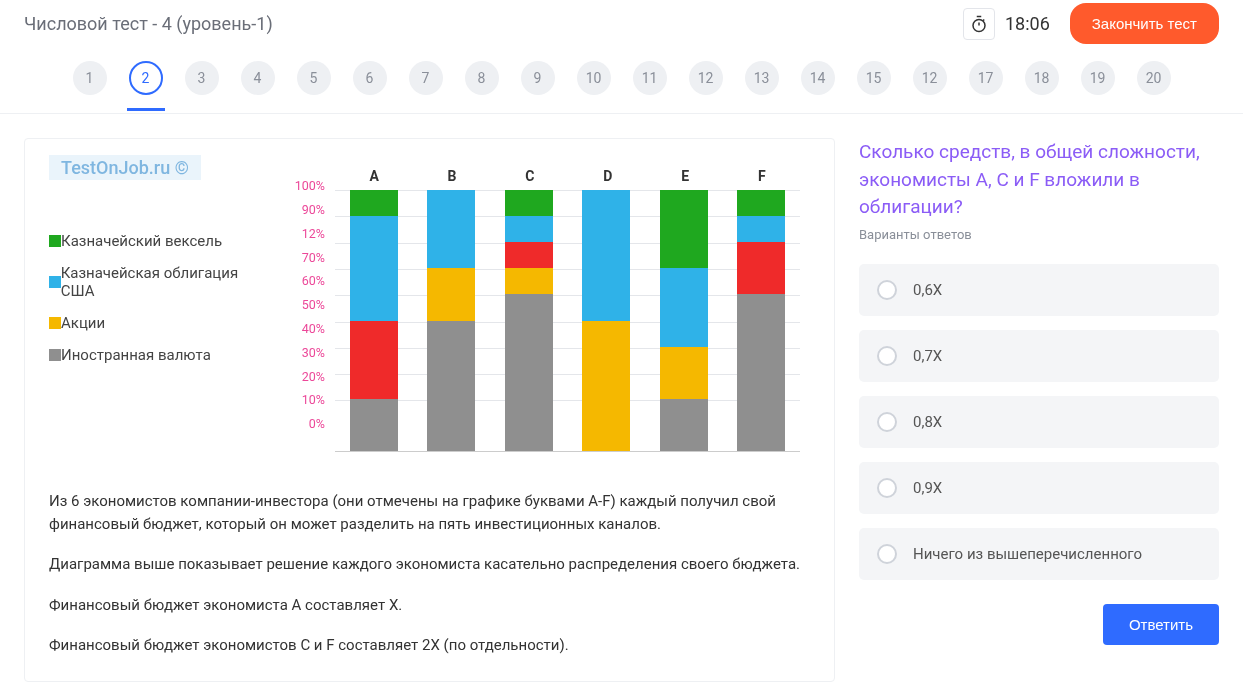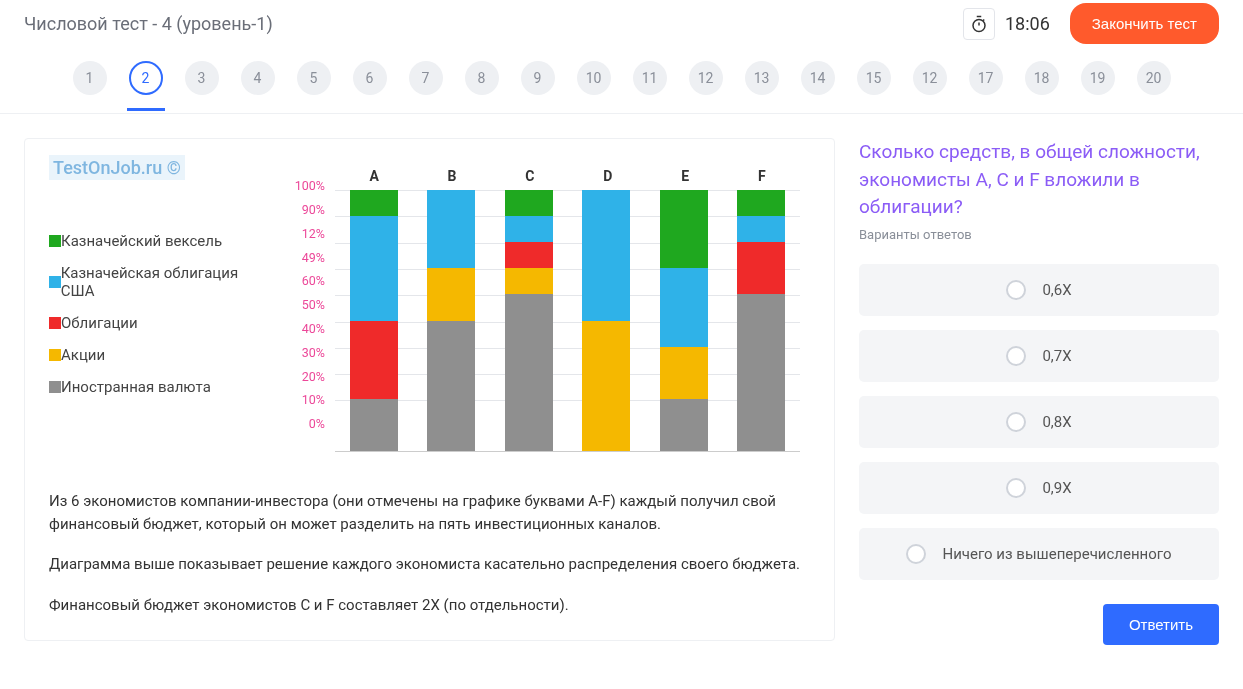--- a/index.html
+++ b/index.html
@@ -14,21 +14,21 @@
   .timer-val { font-size: 18px; color: #333; }
   .finish-btn { background: #ff5a2c; color: #fff; border: none; padding: 12px 22px; font-size: 15px; border-radius: 16px; cursor: pointer; font-weight: 500;}
   
   .qnav { display:flex; justify-content:center; gap:22px; padding:14px 0 18px; border-bottom:1px solid #eef0f3; }
   .qnav-item { width:34px;height:34px;border-radius:50%;background:#eef0f3;color:#8a8f99;display:flex;align-items:center;justify-content:center;font-size:14px;cursor:pointer;}
   .qnav-item.active { background:#fff;border:2px solid #2f6bff;color:#2f6bff;position:relative;}
   .qnav-item.active::after { content:"";position:absolute;left:-4px;right:-4px;bottom:-18px;height:3px;background:#2f6bff;}
   
   .main { display:flex; gap:24px; padding:24px; align-items:flex-start;}
   .left-panel { flex:1; border:1px solid #eef0f3; border-radius:4px; padding:16px 24px 24px; position:relative;}
-  .watermark { color:#7fb6e0; font-size:18px; font-weight:500; background:rgba(170,210,240,0.25); padding:2px 4px; display:inline-block;}
+  .watermark { color:#7fb6e0; font-size:18px; font-weight:500; background:rgba(170,210,240,0.25); padding:2px 12px; display:inline-block;}
   .chart-wrap { display:flex; gap:16px; margin-top:-8px;}
   .legend { width:220px; padding-top:60px;}
   .legend-item { display:flex;align-items:center;margin-bottom:14px;font-size:15px;color:#444;}
   .legend-sw { width:12px;height:12px;}
   .chart-area { flex:1; position:relative; height:300px;}
   .chart-cols { position:absolute; left:50px; right:10px; top:18px; bottom:20px; display:flex; justify-content:space-around; align-items:flex-end; border-bottom:1px solid #ccc;}
   .chart-grid { position:absolute; left:50px; right:10px; top:18px; bottom:20px; display:flex; flex-direction:column-reverse;}
   .gridline { flex:1; border-top:1px solid #e4e6ea; position:relative;}
   .gridline:first-child { border-top:none;}
   .ylabels { position:absolute; left:0; top:18px; bottom:20px; width:46px; display:flex; flex-direction:column-reverse; }
@@ -36,21 +36,21 @@
   .ylabel:last-child {  }
   .xlabels { position:absolute; left:50px; right:10px; top:-4px; display:flex; justify-content:space-around; font-weight:700; font-size:14px;}
   .bar { width:48px; height:100%; display:flex; flex-direction:column-reverse; position:relative;}
   .seg { width:100%;}
   .para { margin-top:18px; font-size:15px; line-height:1.5; color:#333;}
   
   .right-panel { width:360px;}
   .qheading { font-size:20px; font-weight:700; margin-bottom:12px;}
   .qtext { font-size:19px; line-height:1.45; color:#8b5cf6; margin-bottom:6px;}
   .subh { font-size:13px; color:#8a8f99; margin-bottom:22px;}
-  .option { background:#f4f5f7; border-radius:5px; padding:16px 18px; display:flex; align-items:center; gap:16px; margin-bottom:14px; cursor:pointer;justify-content:center;}
+  .option { background:#f4f5f7; border-radius:5px; padding:16px 18px; display:flex; align-items:center; gap:16px; margin-bottom:14px; cursor:pointer;}
   .radio { width:20px;height:20px;border:2px solid #cfd3da;border-radius:50%;background:#fff;}
   .opt-label { font-size:15px; color:#555;}
   .answer-btn { float:right; background:#2f6bff; color:#fff; border:none; padding:12px 26px; font-size:15px; border-radius:4px; cursor:pointer; font-weight:500; margin-top:10px;}
 </style>
 </head>
 <body>
 
 <div class="page">
   <div class="header">
     <div class="title">Числовой тест - 4 (уровень-1)</div>
@@ -98,24 +98,20 @@
         <div class="legend" id="legend">
             <div class="legend-item">
               <span class="legend-sw" style="background: rgb(31, 168, 31);"></span>
               <span>Казначейский вексель</span>
             </div>
             <div class="legend-item">
               <span class="legend-sw" style="background: rgb(47, 178, 232);"></span>
               <span>Казначейская облигация США</span>
             </div>
             <div class="legend-item">
-              <span class="legend-sw" style="background: rgb(239, 42, 42);"></span>
-              <span>Облигации</span>
-            </div>
-            <div class="legend-item">
               <span class="legend-sw" style="background: rgb(245, 184, 0);"></span>
               <span>Акции</span>
             </div>
             <div class="legend-item">
               <span class="legend-sw" style="background: rgb(143, 143, 143);"></span>
               <span>Иностранная валюта</span>
             </div>
           </div>
         <div class="chart-area">
           <div class="xlabels" id="xlabels">
@@ -127,21 +123,21 @@
               <div>F</div>
             </div>
           <div class="ylabels" id="ylabels">
               <div class="ylabel">0%</div>
               <div class="ylabel">10%</div>
               <div class="ylabel">20%</div>
               <div class="ylabel">30%</div>
               <div class="ylabel">40%</div>
               <div class="ylabel">50%</div>
               <div class="ylabel">60%</div>
-              <div class="ylabel">49%</div>
+              <div class="ylabel">70%</div>
               <div class="ylabel">12%</div>
               <div class="ylabel">90%</div>
               <div class="ylabel">100%</div>
             </div>
           <div class="chart-grid" id="grid">
               <div class="gridline"></div>
               <div class="gridline"></div>
               <div class="gridline"></div>
               <div class="gridline"></div>
               <div class="gridline"></div>
@@ -185,20 +181,21 @@
                 <div class="seg" style="height: 20%; background: rgb(239, 42, 42);"></div>
                 <div class="seg" style="height: 10%; background: rgb(47, 178, 232);"></div>
                 <div class="seg" style="height: 10%; background: rgb(31, 168, 31);"></div>
               </div>
             </div>
         </div>
       </div>
       <div id="paras">
           <p class="para">Из 6 экономистов компании-инвестора (они отмечены на графике буквами A-F) каждый получил свой финансовый бюджет, который он может разделить на пять инвестиционных каналов.</p>
           <p class="para">Диаграмма выше показывает решение каждого экономиста касательно распределения своего бюджета.</p>
+          <p class="para">Финансовый бюджет экономиста A составляет X.</p>
           <p class="para">Финансовый бюджет экономистов С и F составляет 2X  (по отдельности).</p>
         </div>
       
     </div>
 
     <div class="right-panel">
       <div class="qtext">Сколько средств, в общей сложности, экономисты A, C и F вложили в облигации?</div>
       <div class="subh">Варианты ответов</div>
       <div id="options">
           <div class="option">

